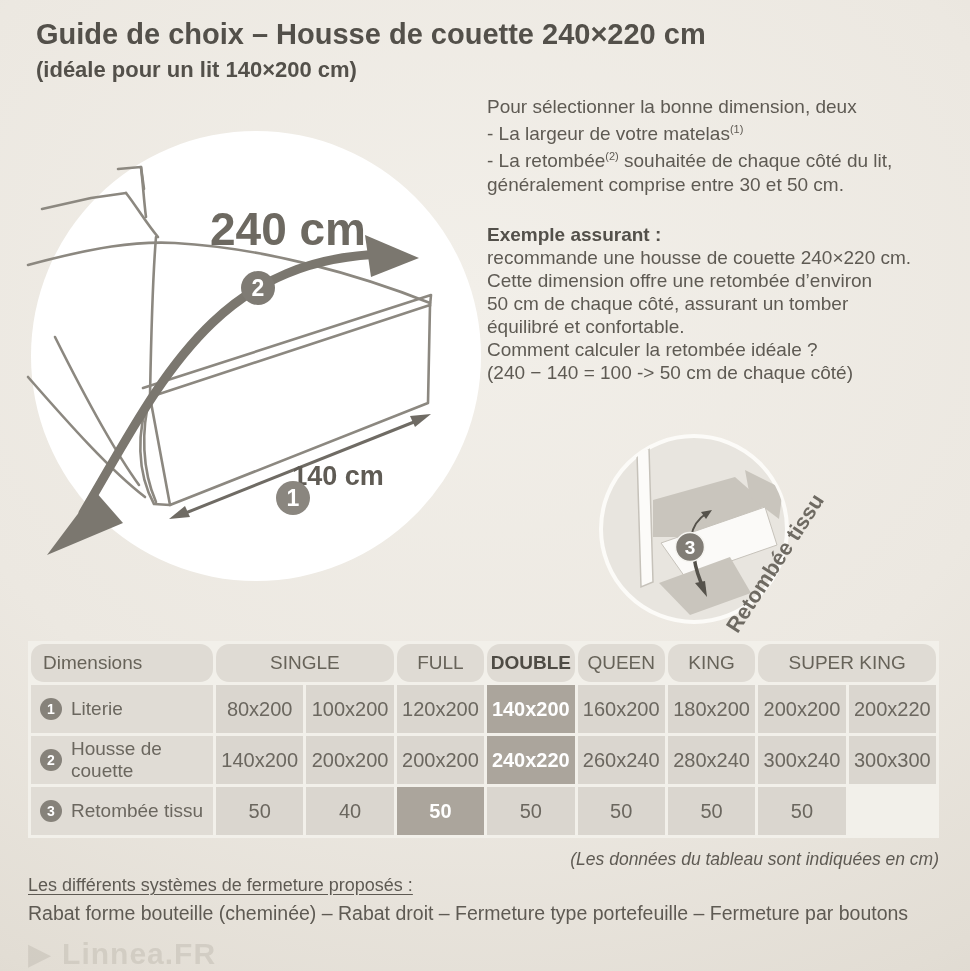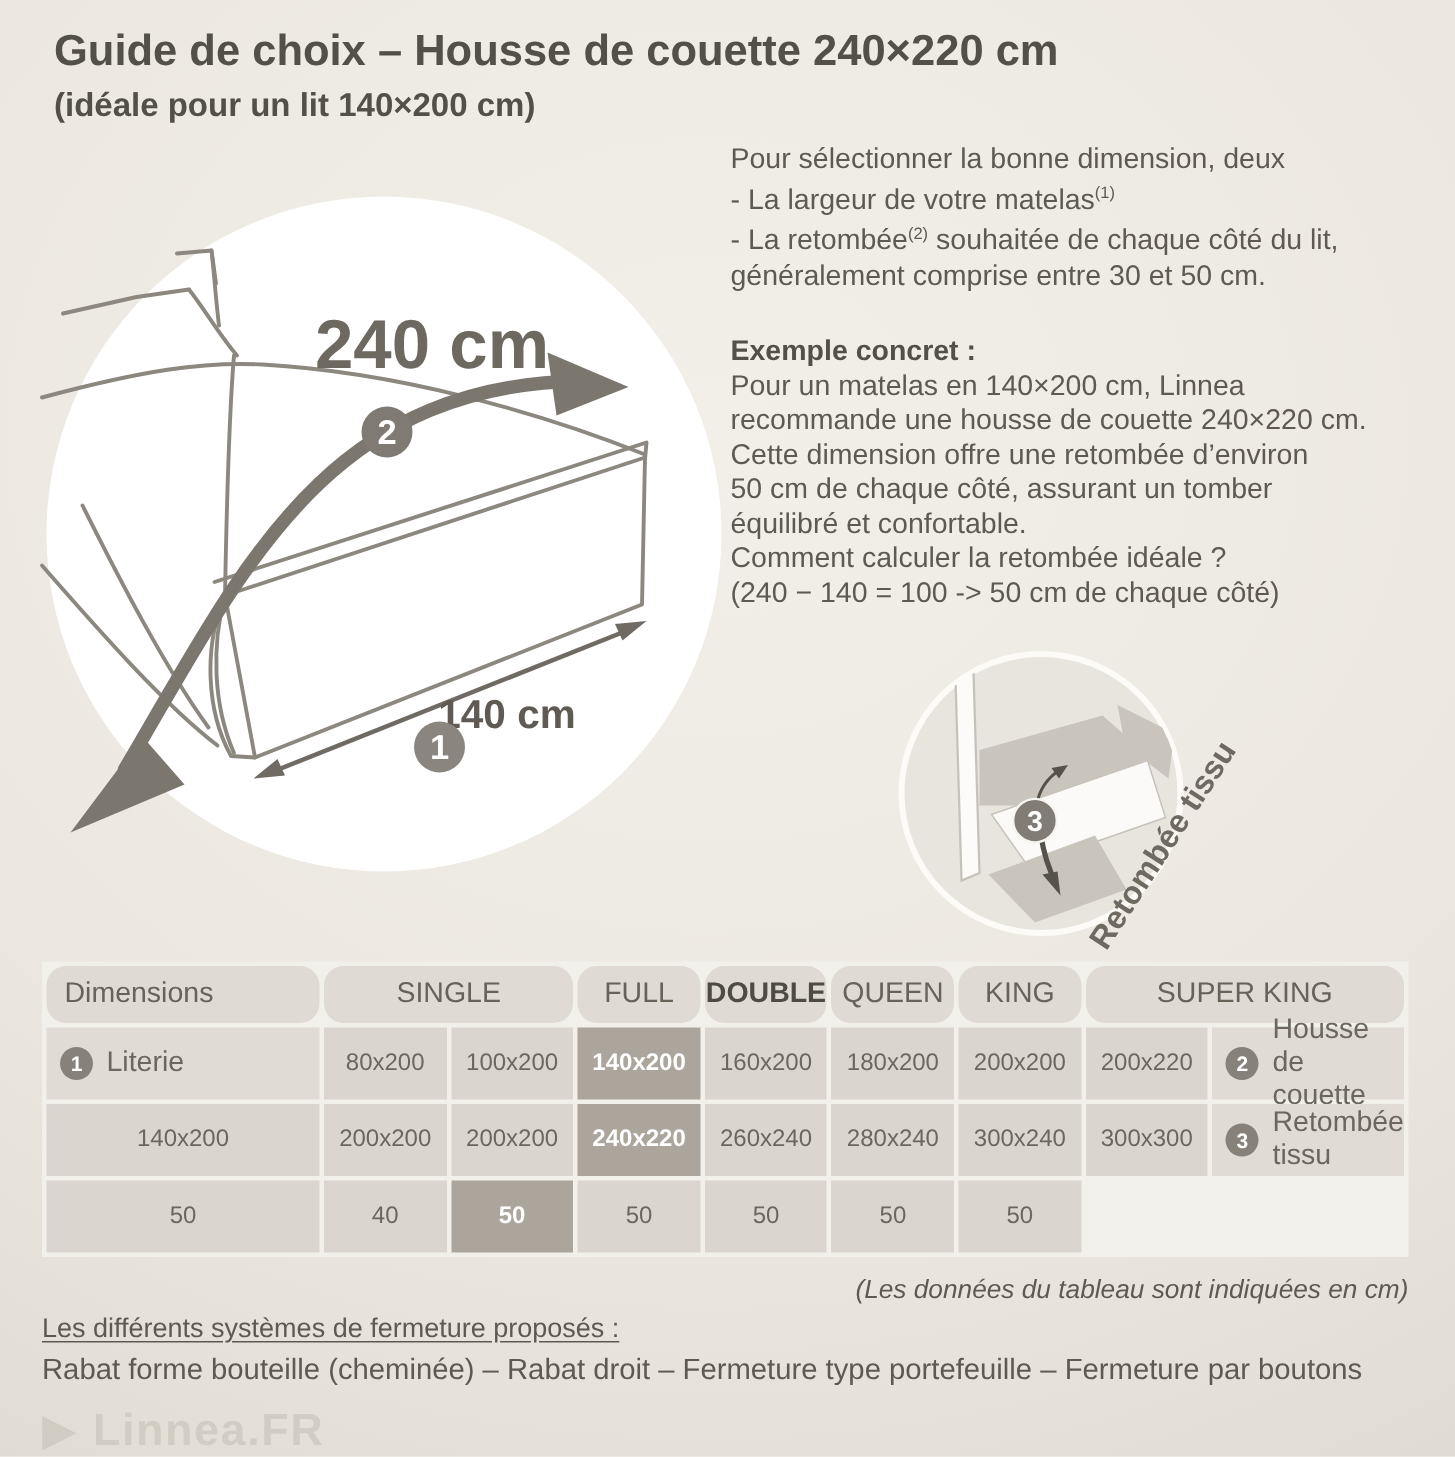--- a/index.html
+++ b/index.html
@@ -29,21 +29,21 @@
 
   .size-table {
     position:absolute; left:28px; top:641px; width:911px;
     display:grid; grid-template-columns:182px repeat(8,1fr);
     gap:3px; padding:3px; background:#f2f0ea; box-sizing:border-box;
   }
   .th   { background:#dfdbd4; height:38px; display:flex; align-items:center; justify-content:center; font-size:19px; color:#676359;border-radius:13px; }
   .th.dimensions { justify-content:flex-start; padding-left:12px; }
   .span2 { grid-column:span 2; }
   .th.double { font-weight:bold; color:#4e4b44; }
-  .cell { background:#dad6cf; height:48px; display:flex; align-items:center; justify-content:center; font-size:16px; color:#6b675f; }
+  .cell { background:#dad6cf; height:48px; display:flex; align-items:center; justify-content:center; font-size:20px; color:#6b675f; }
   .cell.label { background:#e0dcd5; justify-content:flex-start; padding-left:9px; gap:9px; font-size:19px; }
   .cell.hl { background:#aba59c; color:#ffffff; font-weight:bold; }
   .badge {
     width:22px; height:22px; border-radius:50%; background:#86827a; color:#fff;
     font-size:14px; font-weight:bold; display:inline-flex; align-items:center; justify-content:center; flex:0 0 22px;
   }
 
   .note { position:absolute; left:480px; top:849px; width:459px; text-align:right; font-style:italic; font-size:17.5px; }
   .closures-heading { position:absolute; left:28px; top:875px; font-size:18px; text-decoration:underline; text-underline-offset:3px; }
   .closures-line    { position:absolute; left:28px; top:902px; width:932px; font-size:19.5px; }
@@ -60,22 +60,21 @@
   <div class="subtitle">(idéale pour un lit 140×200 cm)</div>
 
   <div class="intro">
     <div>Pour sélectionner la bonne dimension, deux</div>
     <div><span>- La largeur de votre matelas</span><sup>(1)</sup></div>
     <div><span>- La retombée</span><sup>(2)</sup><span> souhaitée de chaque côté du lit,</span></div>
     <div>généralement comprise entre 30 et 50 cm.</div>
   </div>
 
   <div class="example">
-    <div class="heading">Exemple concret :</div>
-    <div>Pour un matelas en 140×200 cm, Linnea</div>
+    <div class="heading">Exemple assurant :</div>
     <div>recommande une housse de couette 240×220 cm.</div>
     <div>Cette dimension offre une retombée d’environ</div>
     <div>50 cm de chaque côté, assurant un tomber</div>
     <div>équilibré et confortable.</div>
     <div>Comment calculer la retombée idéale ?</div>
     <div>(240 − 140 = 100  -&gt; 50 cm de chaque côté)</div>
   </div>
 
   <svg class="big-diagram" width="460" height="460" viewBox="0 0 460 460">
     <circle cx="231" cy="231" r="225" fill="#ffffff"></circle>
@@ -151,20 +150,21 @@
     <div class="th">QUEEN</div>
     <div class="th">KING</div>
     <div class="th span2">SUPER KING</div>
 
     <div class="cell label">
       <span class="badge">1</span>
       <span>Literie</span>
     </div>
     <div class="cell">80x200</div>
     <div class="cell">100x200</div>
+    <div class="cell">120x200</div>
     <div class="cell hl">140x200</div>
     <div class="cell">160x200</div>
     <div class="cell">180x200</div>
     <div class="cell">200x200</div>
     <div class="cell">200x220</div>
 
     <div class="cell label">
       <span class="badge">2</span>
       <span>Housse de couette</span>
     </div>

